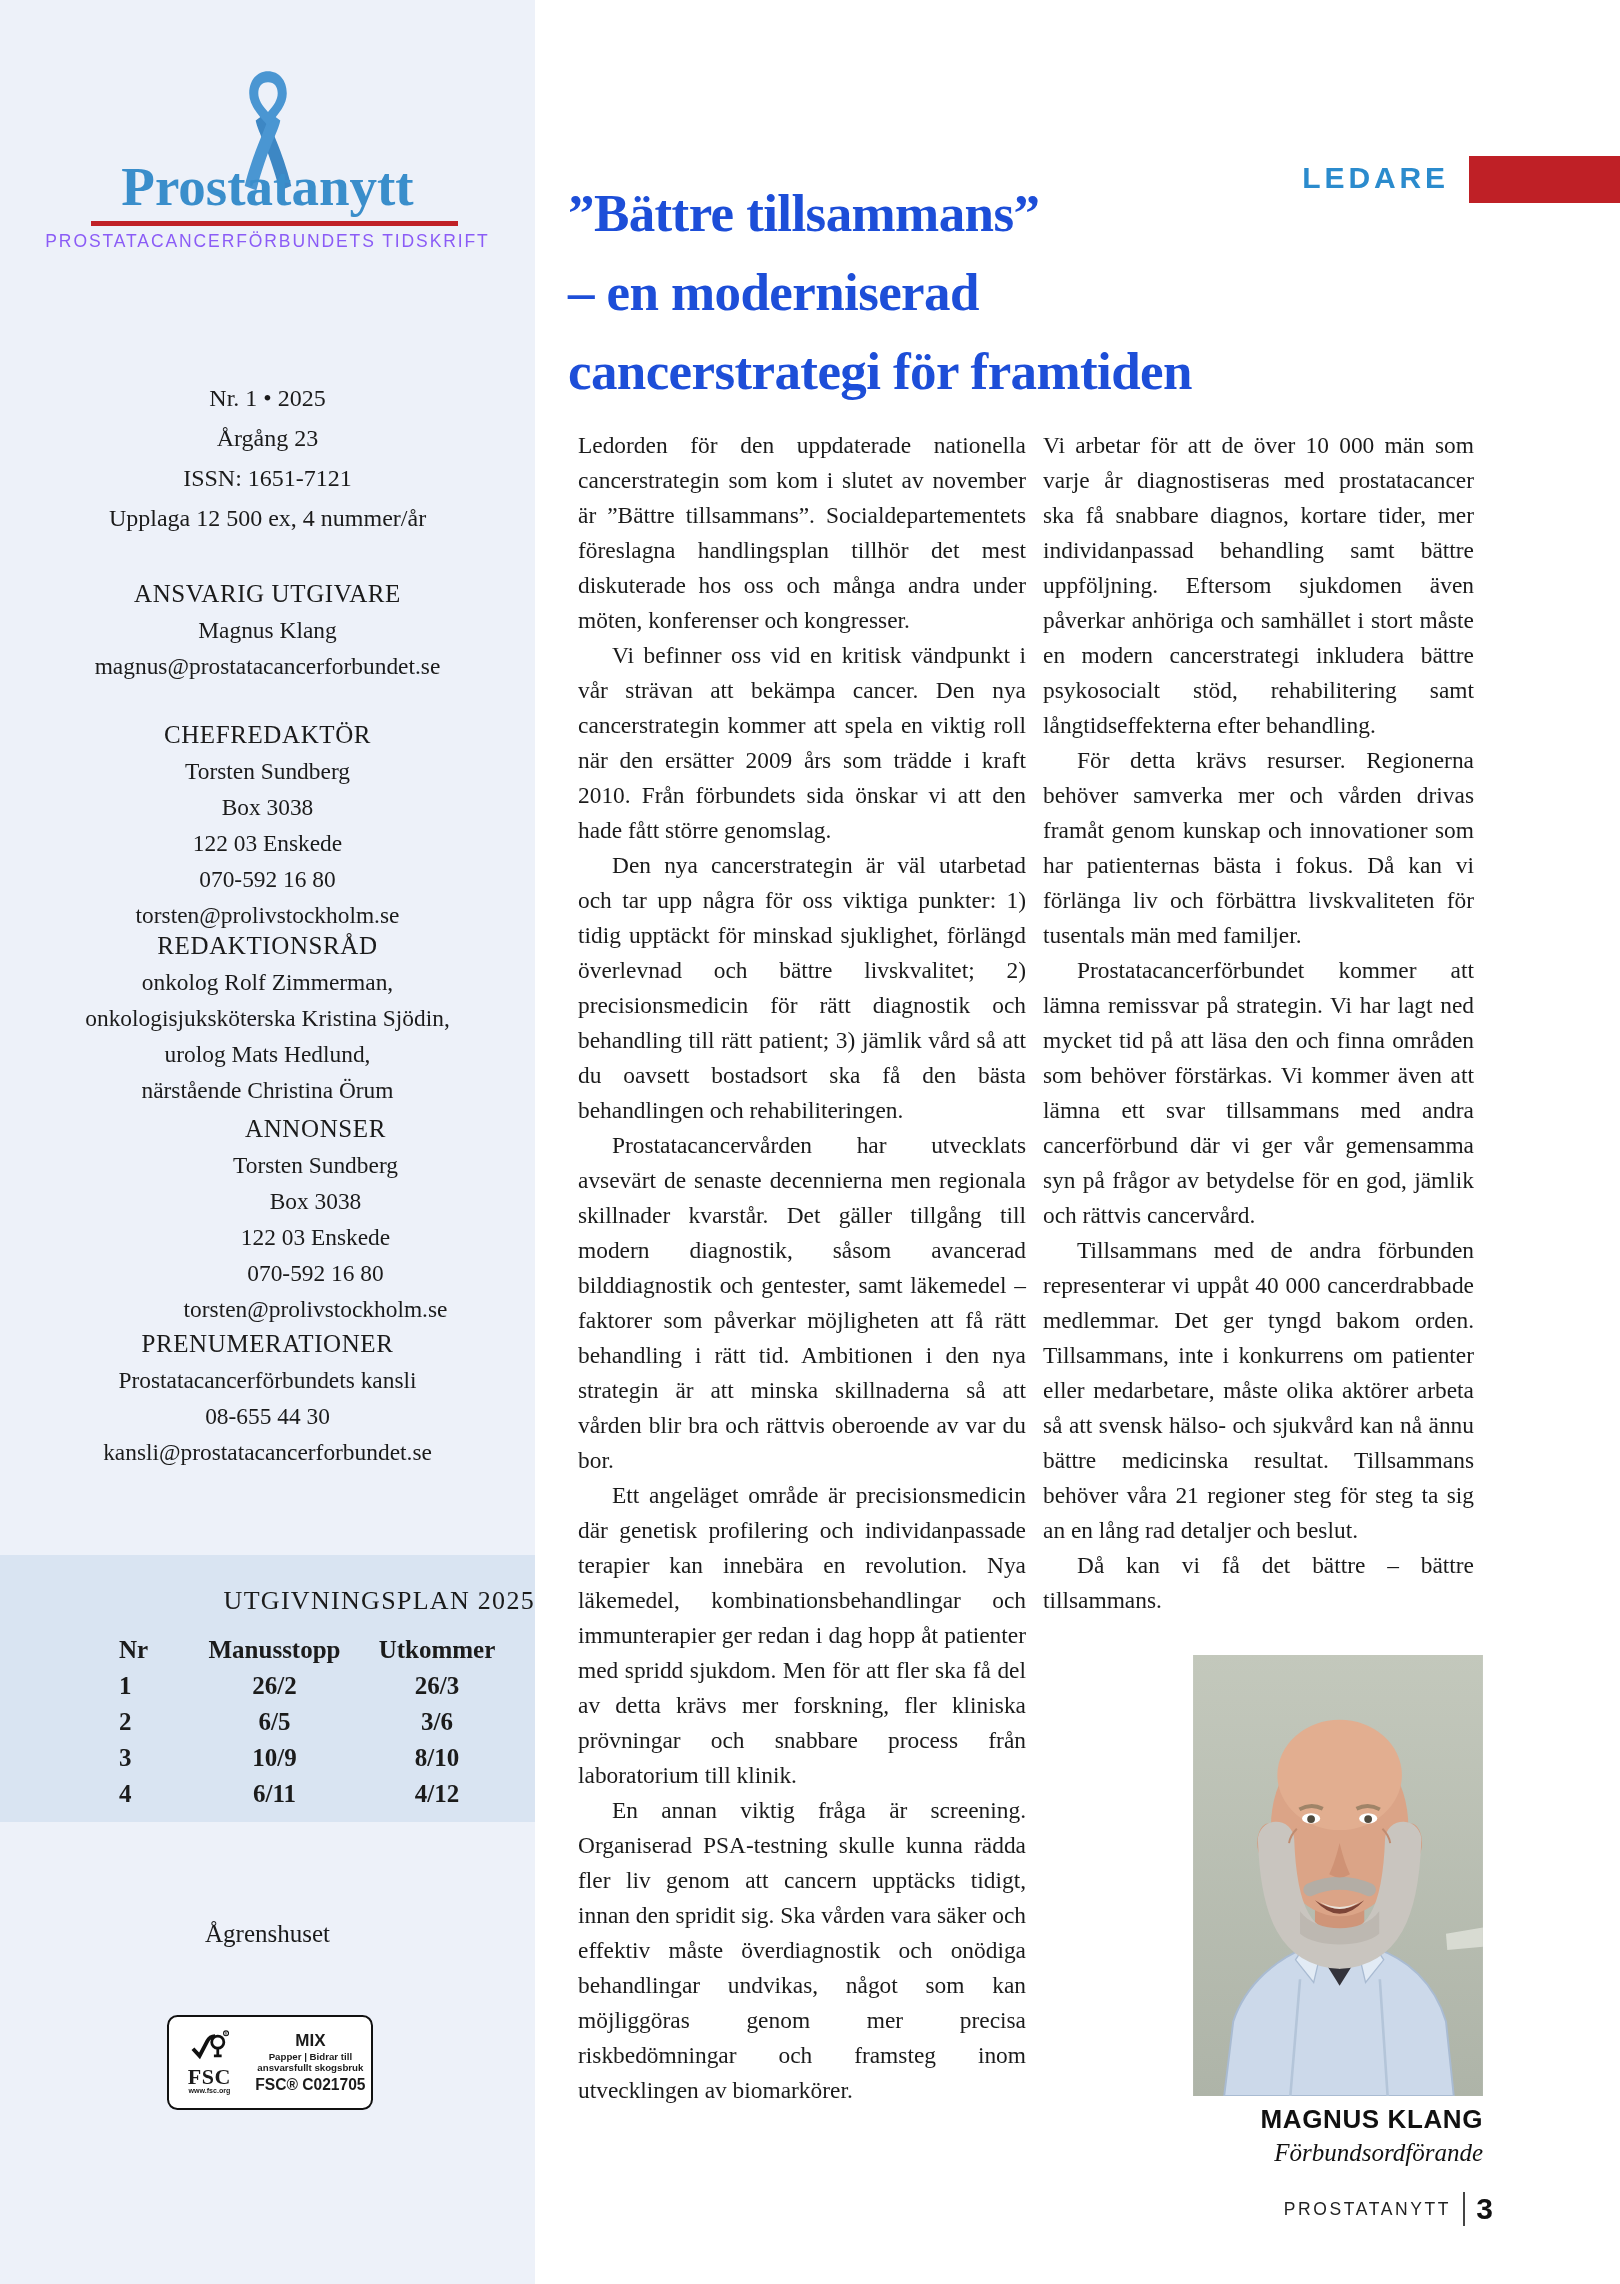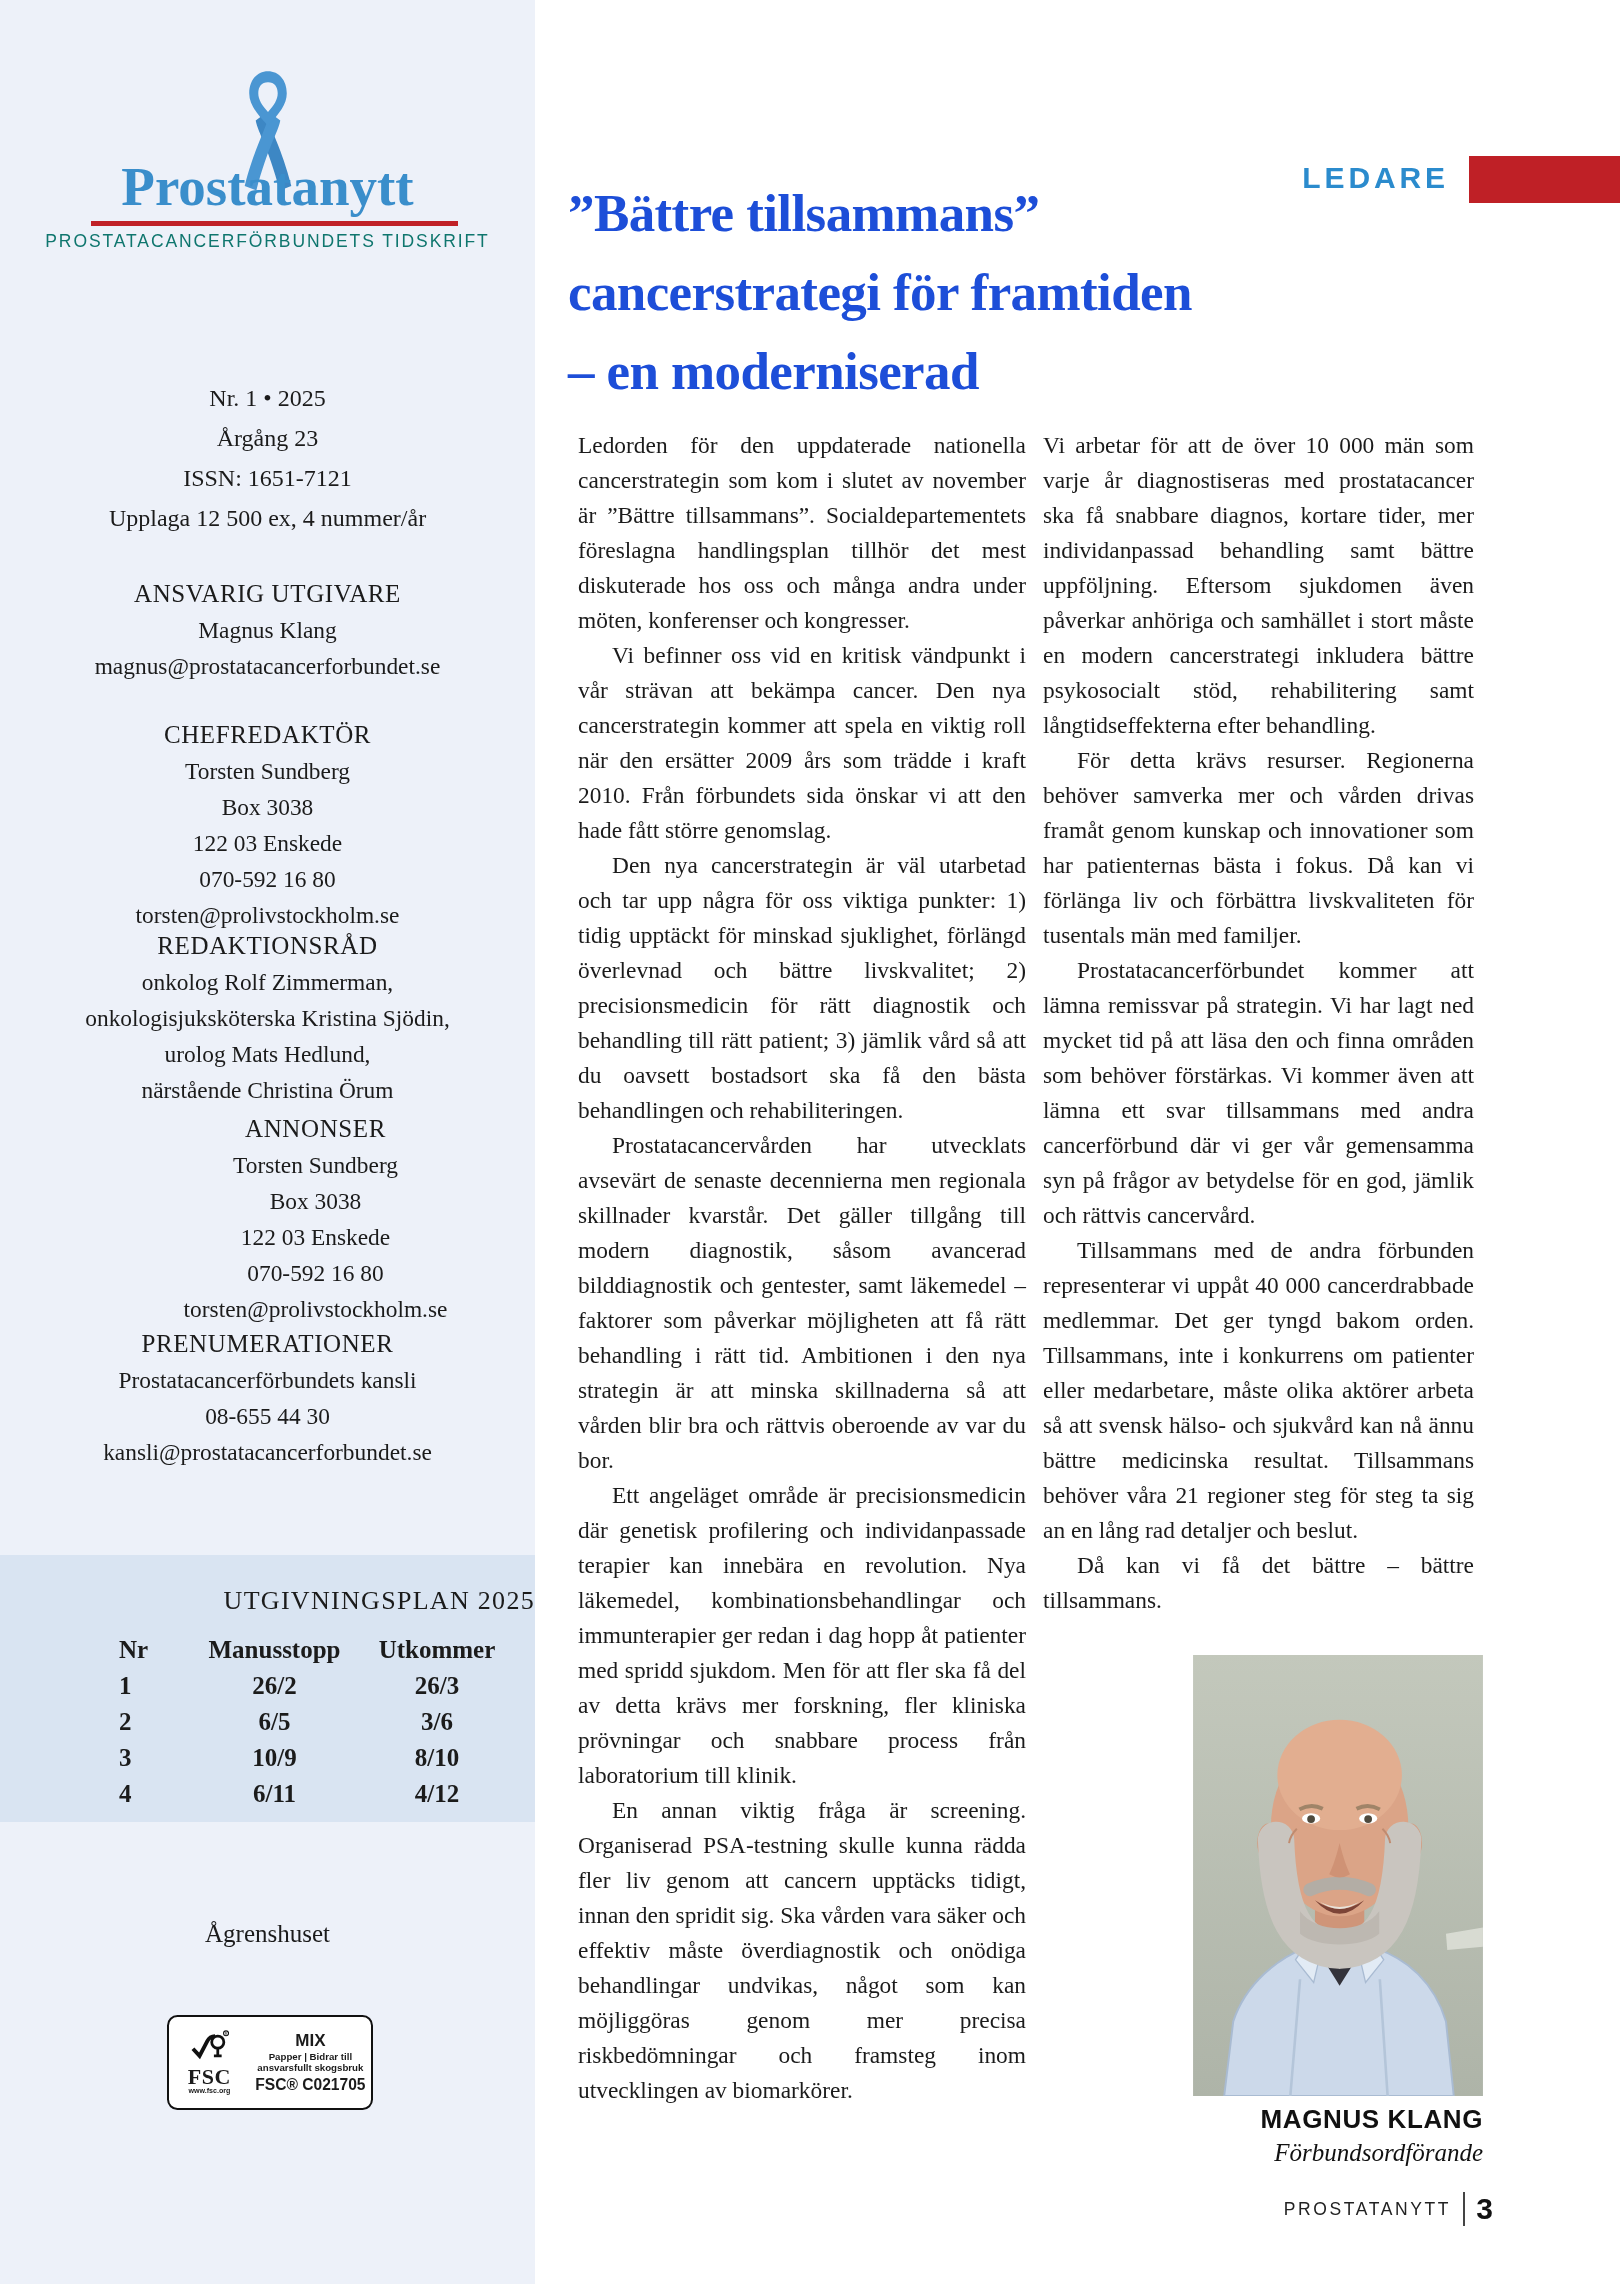--- a/index.html
+++ b/index.html
@@ -6,21 +6,21 @@
   .page{position:relative;width:1620px;height:2284px;background:#ffffff;overflow:hidden;
         font-family:"Liberation Serif",serif;color:#1b1b1b;}
 
   
   .sidebar{position:absolute;left:0;top:0;width:535px;height:2284px;background:#edf1f9;}
   .ribbon-wrap{position:absolute;left:0;top:70px;width:100%;text-align:center;}
   .logo{position:absolute;left:0;top:157px;width:100%;margin:0;text-align:center;
         font-size:55px;font-weight:bold;color:#3a8ecb;letter-spacing:0px;line-height:60px;}
   .logo-rule{position:absolute;left:91px;top:221px;width:367px;height:5.2px;background:#c02127;}
   .tagline{position:absolute;left:0;top:231px;width:100%;text-align:center;
-           font-family:"Liberation Sans",sans-serif;font-size:17.5px;letter-spacing:1.9px;color:#0f766e;}
+           font-family:"Liberation Sans",sans-serif;font-size:17.5px;letter-spacing:1.9px;color:#8b5cf6;}
   .issue-block{position:absolute;left:0;top:378px;width:100%;text-align:center;
                font-size:24px;line-height:40px;}
   .sb-section{position:absolute;left:0;width:100%;text-align:center;font-size:23.4px;line-height:36px;}
   .sb-heading{font-size:25px;letter-spacing:0.6px;}
   
   .plan-band{position:absolute;left:0;top:1555px;width:100%;height:267px;background:#d9e4f2;}
   .plan-title{position:absolute;left:0;top:31px;width:100%;text-align:right;
               font-size:26px;letter-spacing:1.3px;}
   .plan-table{position:absolute;left:77px;top:77px;border-collapse:collapse;
               font-size:25px;font-weight:bold;}
@@ -186,22 +186,22 @@
         <div class="fsc-code">FSC® C021705</div>
       </div>
     </div>
   </aside>
 
   <span class="kicker">LEDARE</span>
   <div class="red-block"></div>
 
   <h2 class="headline">
     <div>”Bättre tillsammans”</div>
+    <div>– en moderniserad</div>
     <div>cancerstrategi för framtiden</div>
-    <div>– en moderniserad</div>
   </h2>
 
   <div class="col col-1" id="col1">
       <p>Ledorden för den uppdaterade nationella cancerstrategin som kom i slutet av november är ”Bättre tillsammans”. Socialdepartementets föreslagna handlingsplan tillhör det mest diskuterade hos oss och många andra under möten, konferenser och kongresser.</p>
       <p>Vi befinner oss vid en kritisk vändpunkt i vår strävan att bekämpa cancer. Den nya cancerstrategin kommer att spela en viktig roll när den ersätter 2009 års som trädde i kraft 2010. Från förbundets sida önskar vi att den hade fått större genomslag.</p>
       <p>Den nya cancerstrategin är väl utarbetad och tar upp några för oss viktiga punkter: 1) tidig upptäckt för minskad sjuklighet, förlängd överlevnad och bättre livskvalitet; 2) precisionsmedicin för rätt diagnostik och behandling till rätt patient; 3) jämlik vård så att du oavsett bostadsort ska få den bästa behandlingen och rehabiliteringen.</p>
       <p>Prostatacancervården har utvecklats avsevärt de senaste decennierna men regionala skillnader kvarstår. Det gäller tillgång till modern diagnostik, såsom avancerad bilddiagnostik och gentester, samt läkemedel – faktorer som påverkar möjligheten att få rätt behandling i rätt tid. Ambitionen i den nya strategin är att minska skillnaderna så att vården blir bra och rättvis oberoende av var du bor.</p>
       <p>Ett angeläget område är precisionsmedicin där genetisk profilering och individanpassade terapier kan innebära en revolution. Nya läkemedel, kombinationsbehandlingar och immunterapier ger redan i dag hopp åt patienter med spridd sjukdom. Men för att fler ska få del av detta krävs mer forskning, fler kliniska prövningar och snabbare process från laboratorium till klinik.</p>
       <p>En annan viktig fråga är screening. Organiserad PSA-testning skulle kunna rädda fler liv genom att cancern upptäcks tidigt, innan den spridit sig. Ska vården vara säker och effektiv måste överdiagnostik och onödiga behandlingar undvikas, något som kan möjliggöras genom mer precisa riskbedömningar och framsteg inom utvecklingen av biomarkörer.</p>
     </div>

